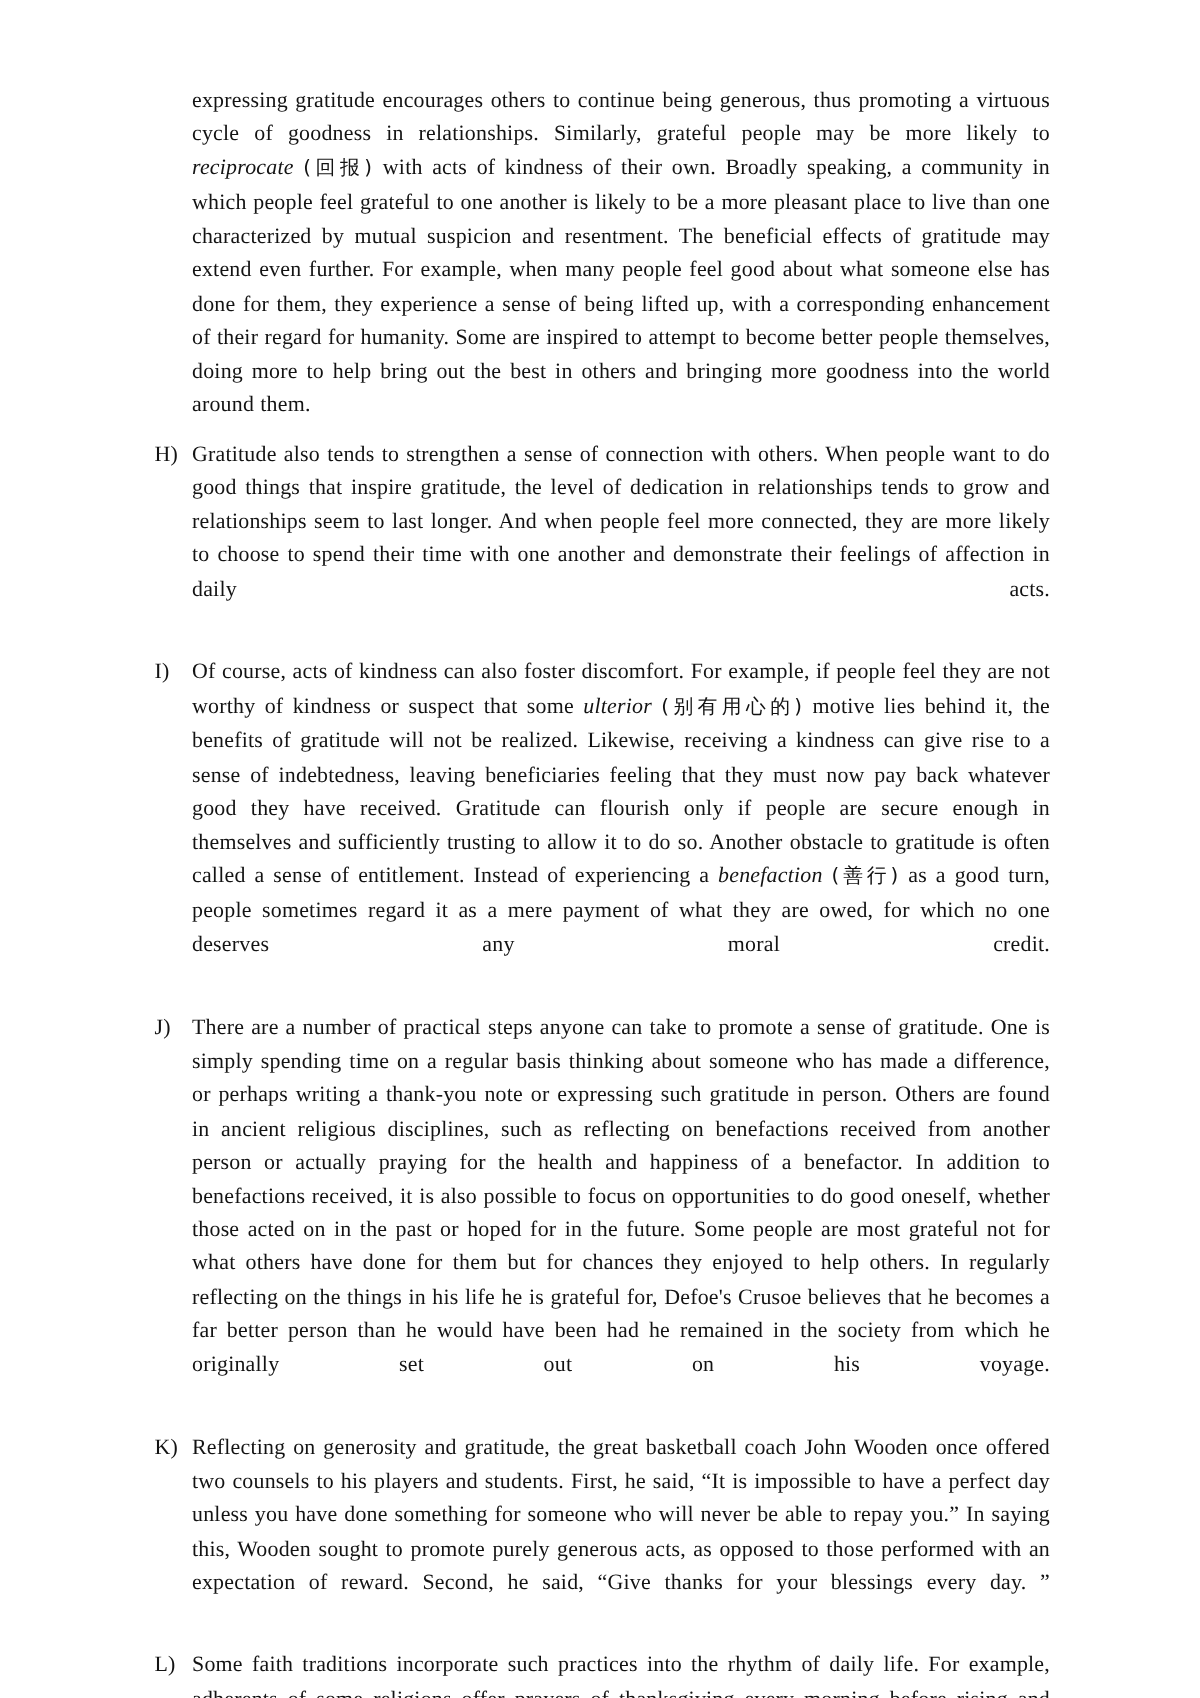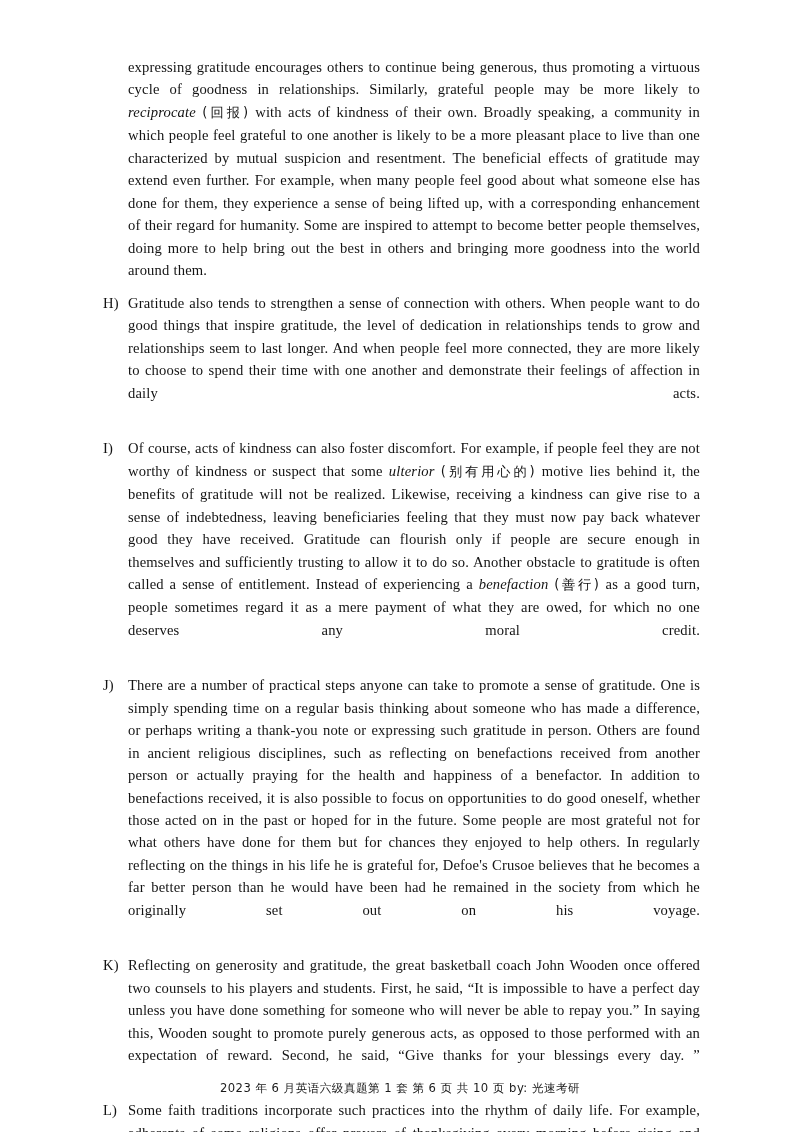--- a/index.html
+++ b/index.html
@@ -138,17 +138,14 @@
       <span class="para-body">Reflecting on generosity and gratitude, the great basketball coach John Wooden once offered two counsels to his players and students. First, he said, “It is impossible to have a perfect day unless you have done something for someone who will never be able to repay you.” In saying this, Wooden sought to promote purely generous acts, as opposed to those performed with an expectation of reward. Second, he said, “Give thanks for your blessings every day. ”</span>
     </div>
 
     <div class="para continues">
       <span class="para-label">L)</span>
       <span class="para-body">Some faith traditions incorporate such practices into the rhythm of daily life. For example, adherents of some religions offer prayers of thanksgiving every morning before rising and every night before lying down to sleep. Others offer thanks throughout the day, such as before meals. Other less frequent special events, such as births, deaths</span>
     </div>
 
   </div>
 
-  <div id="footer">
-    <span>2023 年 6 月英语六级真题第 1 套  第 6 页 共 10 页  by: 光速考研</span>
-  </div>
 
 </div>
 
 </body></html>

